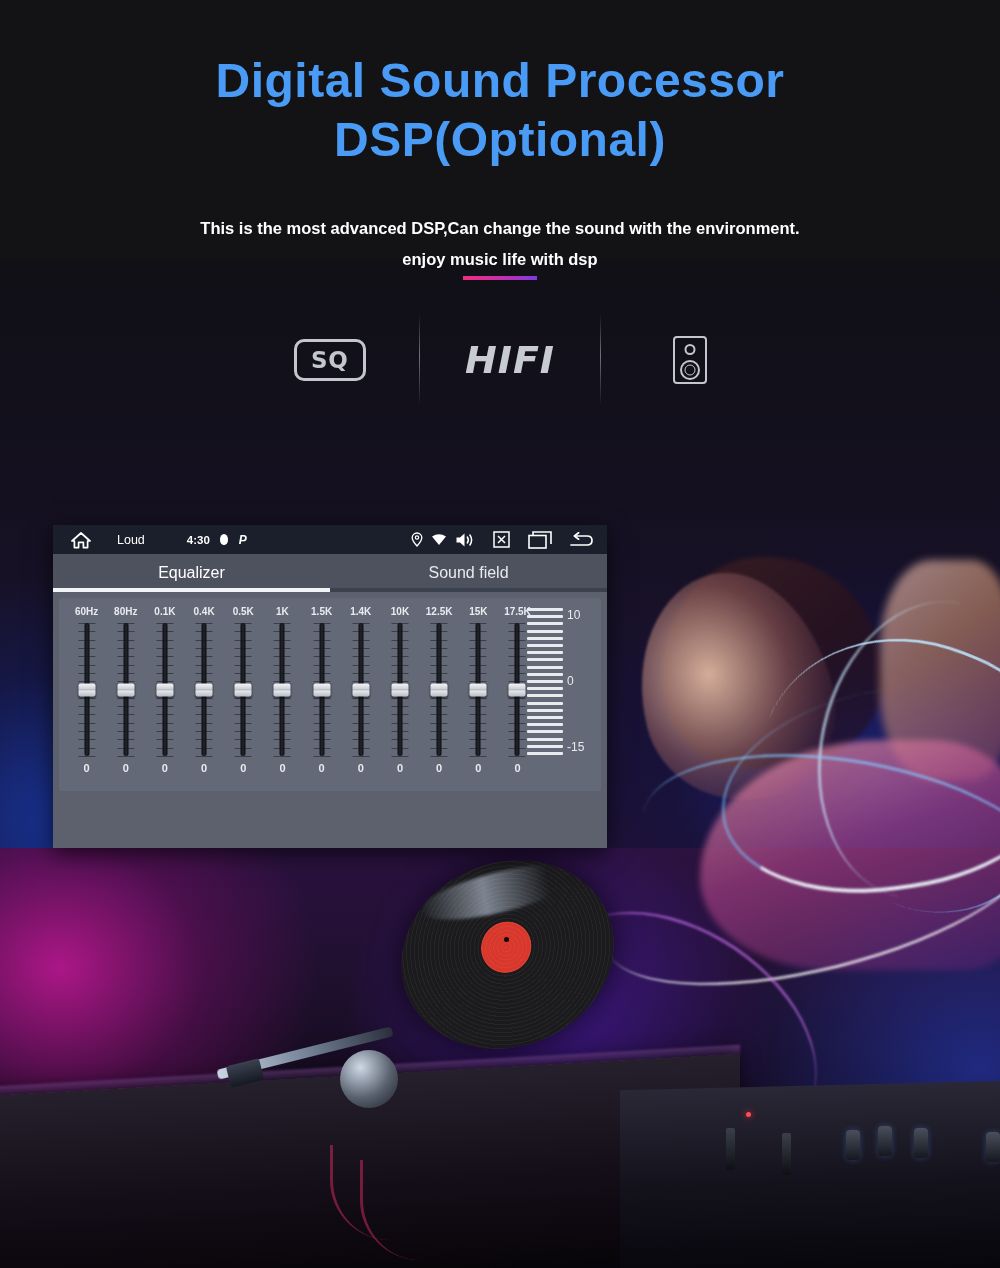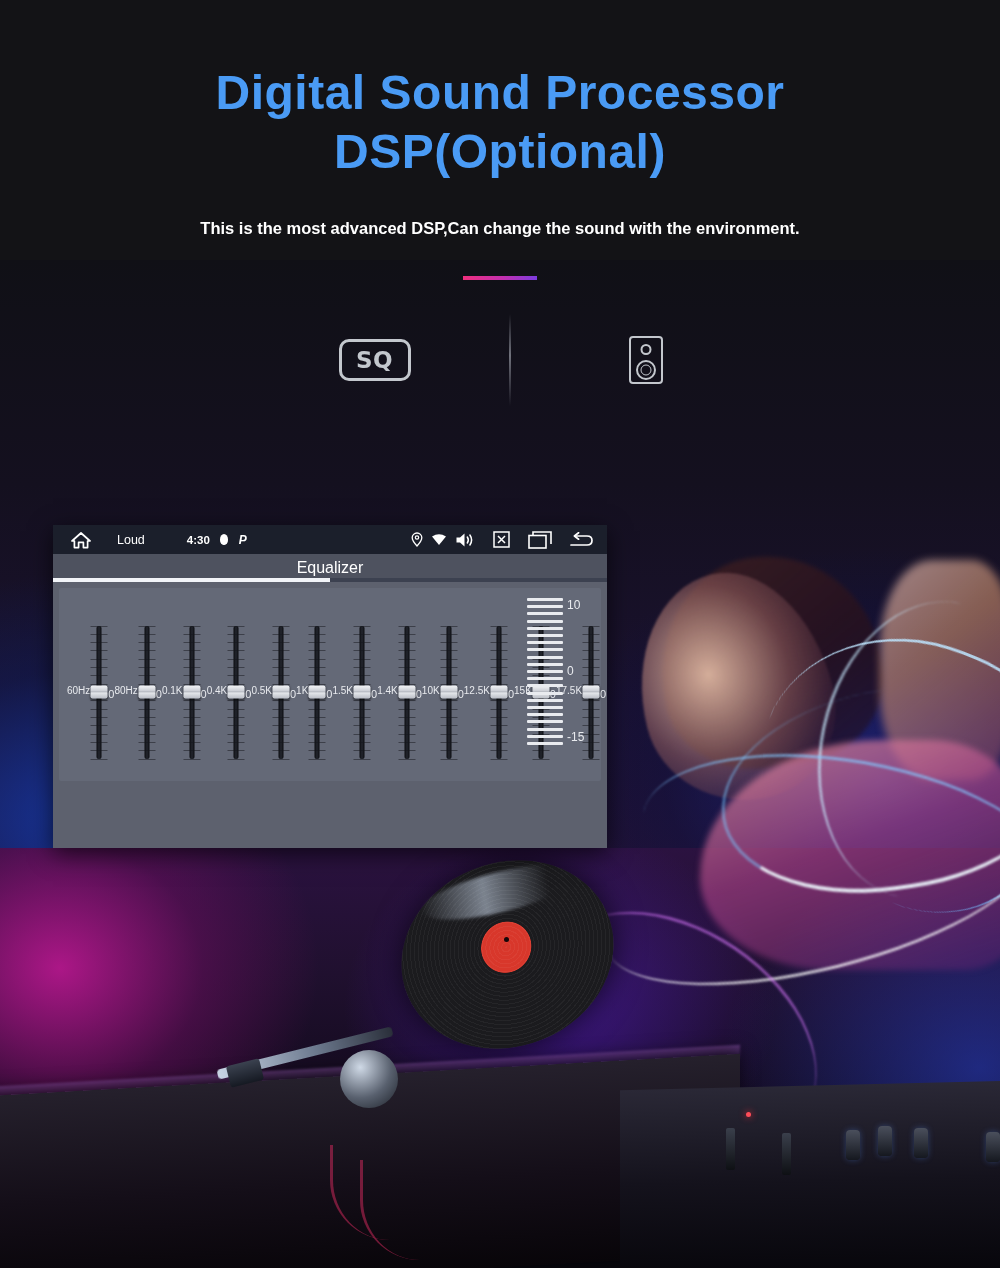--- a/index.html
+++ b/index.html
@@ -155,21 +155,21 @@
   }
   .led-red { position:absolute; width:5px; height:5px; border-radius:50%;
     background:#ff4d58; box-shadow:0 0 7px #ff2a3a; }
   .cable {
     position:absolute; border-left:3px solid rgba(200,40,90,.55);
     border-bottom-left-radius:60px; filter:blur(.6px);
   }
 
   
   .headline-wrap {
-    position:absolute; left:0; top:52px; width:1000px; text-align:center; z-index:5;margin-top:12px;
+    position:absolute; left:0; top:52px; width:1000px; text-align:center; z-index:5;
   }
   .headline {
     color:#4a9bf5; font-size:48px; font-weight:bold; line-height:1.22;
     letter-spacing:.5px;
   }
   .headline .l2 { display:block; }
   .subline-wrap { position:absolute; left:0; top:213px; width:1000px; text-align:center; z-index:5; }
   .subline { color:#fff; font-size:16.5px; font-weight:bold; line-height:1.9; }
   .subline .s2 { display:block; position:relative; }
   .underline-bar {
@@ -225,37 +225,37 @@
   .sb-time { margin-left:42px; font-size:11.5px; font-weight:bold; }
   .sb-dot { margin-left:10px; width:8px; height:11px;
     background:#fff; border-radius:50% 50% 45% 45%; }
   .sb-p { margin-left:11px; font-size:12px; font-weight:bold; font-style:italic; }
   .sb-right { position:absolute; right:14px; display:flex; align-items:center; gap:0; }
   .sb-ic { display:flex; align-items:center; justify-content:center; }
   .gap-a { margin-left:8px; }
   .gap-b { margin-left:18px; }
 
   
-  .tabs { height:28px; display:flex; background:#4e525f; position:relative; }
+  .tabs { height:38px; display:flex; background:#4e525f; position:relative; }
   .tab { flex:1; display:flex; align-items:center; justify-content:center;
     color:#e8eaee; font-size:16px; }
   .tab.active { color:#ffffff; }
   .tab-underline-track { position:absolute; left:0; bottom:0; width:100%; height:4px; background:#3c4150; }
   .tab-underline { position:absolute; left:0; bottom:0; width:50%; height:4px; background:#f2f4f8; }
 
   
   .eq-body {
     margin:6px 6px 0 6px; height:193px; background:#646977;
     position:relative; border-radius:2px;
   }
   .eq-cols {
     position:absolute; left:8px; top:6px; width:470px; height:100%;
     display:flex;
   }
-  .eq-col { flex:1; display:flex; flex-direction:row; align-items:center; }
+  .eq-col { flex:1; display:flex; flex-direction:column; align-items:center;font-weight:bold; }
   .eq-label { color:#e9ebef; font-size:10px; height:16px; line-height:16px; white-space:nowrap; }
   .slider { position:relative; width:18px; height:133px; margin-top:3px; }
   .slider-track {
     position:absolute; left:50%; transform:translateX(-50%);
     top:0; width:5px; height:100%;
     background:linear-gradient(90deg,#0b0c10,#23262e 50%,#0b0c10);
     border-radius:2px;
   }
   .slider-ticks { position:absolute; left:50%; transform:translateX(-50%);
     top:0; width:17px; height:100%; }
@@ -359,31 +359,35 @@
 <div class="headline-wrap">
   <div class="headline">
     <span>Digital  Sound Processor</span>
     <span class="l2">DSP(Optional)</span>
   </div>
 </div>
 
 <div class="subline-wrap">
   <div class="subline">
     <span>This is the most advanced DSP,Can change the sound with the environment.</span>
+    <span class="s2">enjoy music life with dsp</span>
   </div>
 </div>
 <div class="underline-bar"></div>
 
 <div class="badges">
   <div class="badge-cell">
     <div class="sq-box">
       <span>SQ</span>
     </div>
   </div>
   <div class="sep"></div>
+  <div class="badge-cell">
+    <div class="hifi">HIFI</div>
+  </div>
   <div class="sep"></div>
   <div class="badge-cell">
     <div class="spk">
       <span class="tw"></span>
       <span class="wf"></span>
     </div>
   </div>
 </div>
 
 <div id="dsp-panel">
@@ -436,20 +440,23 @@
             <path d="M8.6 0.8 L4.4 4 L8.6 7.2" fill="none" stroke="#fff" stroke-width="1.7" stroke-linecap="round" stroke-linejoin="round"></path>
           </svg>
       </span>
     </span>
   </div>
 
   <div class="tabs">
     <div class="tab active">
       <span>Equalizer</span>
     </div>
+    <div class="tab">
+      <span>Sound field</span>
+    </div>
     <div class="tab-underline-track"></div>
     <div class="tab-underline"></div>
   </div>
 
   <div class="eq-body">
     <div class="eq-cols" id="eq-cols">
         <div class="eq-col">
           <div class="eq-label">60Hz</div>
           <div class="slider">
             <div class="slider-track"></div>

